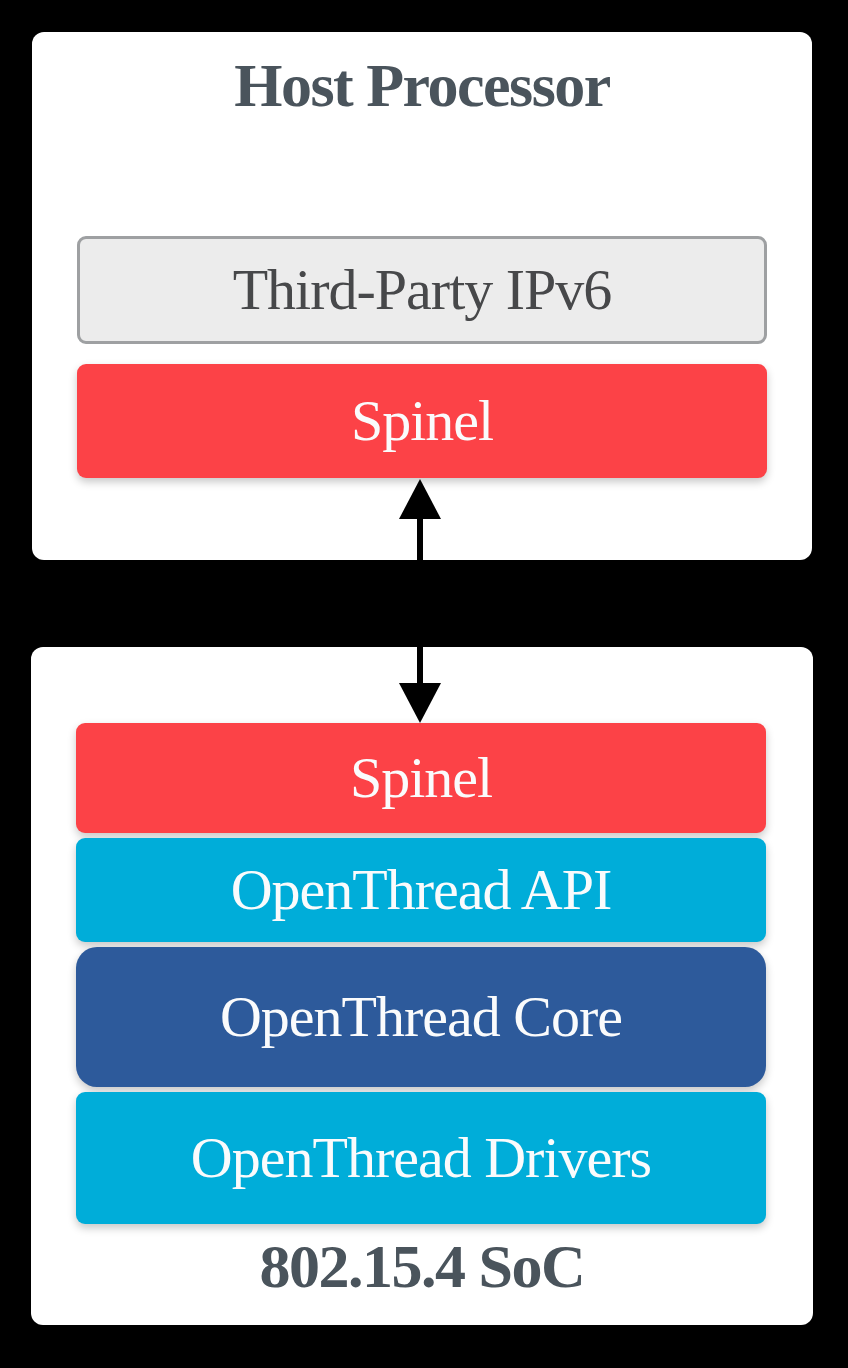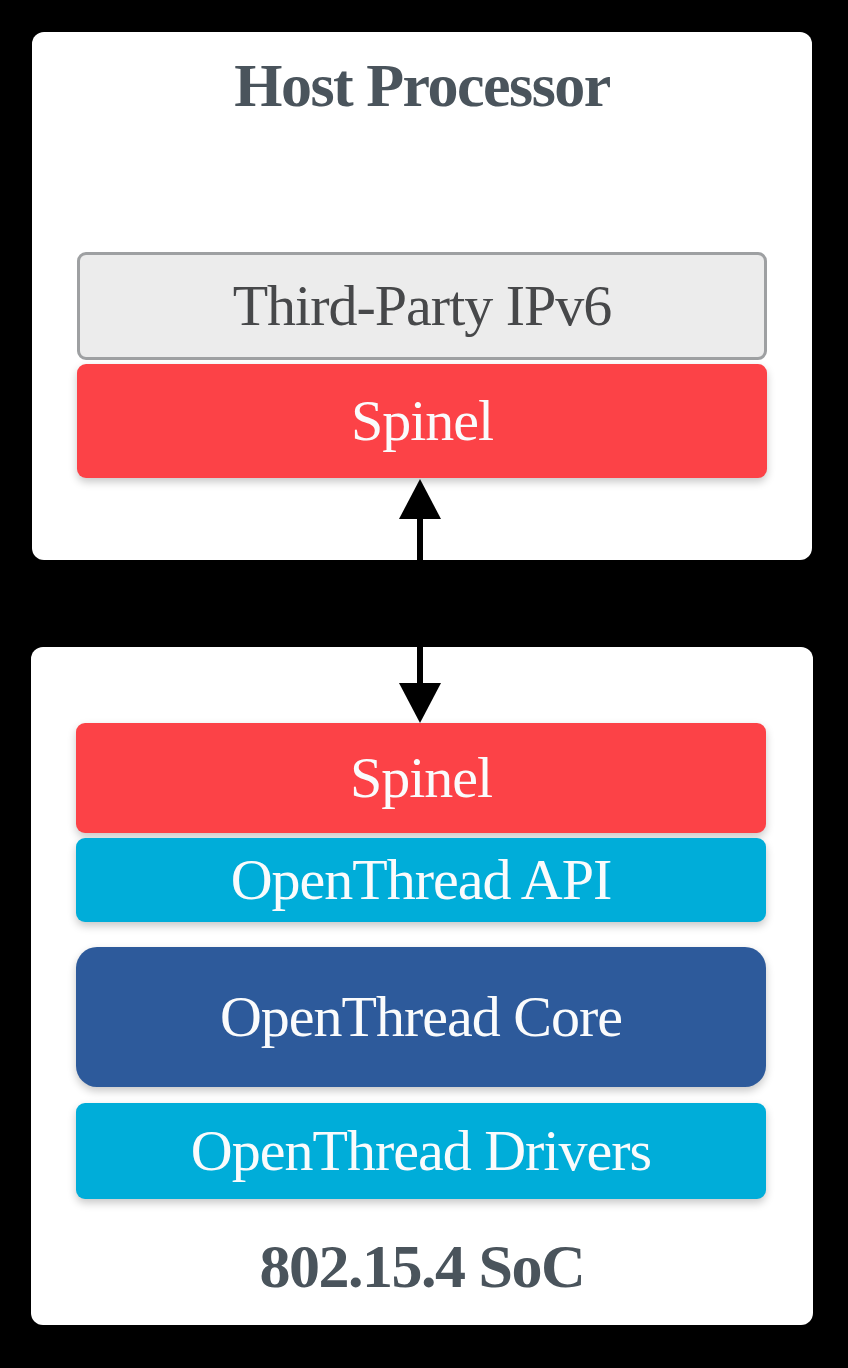--- a/index.html
+++ b/index.html
@@ -75,27 +75,27 @@
     box-shadow: 0 4px 8px rgba(0,0,0,0.22);
   }
   .layer-blue {
     background: #2D5A9B;
     color: #FAFBFC;
     box-shadow: 0 4px 8px rgba(0,0,0,0.22);
     border-radius: 21px;
   }
   
   .pos-app         { top: 113px; height: 110px; }
-  .pos-ipv6        { top: 220px; height: 108px; } 
+  .pos-ipv6        { top: 204px; height: 108px; } 
   .pos-spinel-host { top: 332px; height: 114px; }
   
   .pos-spinel-soc  { top: 76px;  height: 110px; }
-  .pos-api         { top: 191px; height: 84px; }
+  .pos-api         { top: 191px; height: 104px; }
   .pos-core        { top: 300px; height: 140px; }
-  .pos-drivers     { top: 456px; height: 96px; }
+  .pos-drivers     { top: 445px; height: 132px; }
   
   .arrow {
     position: absolute;
     left: 396px;
     top: 478px;
     width: 48px;
     height: 246px;
     z-index: 5;
   }
 </style>

